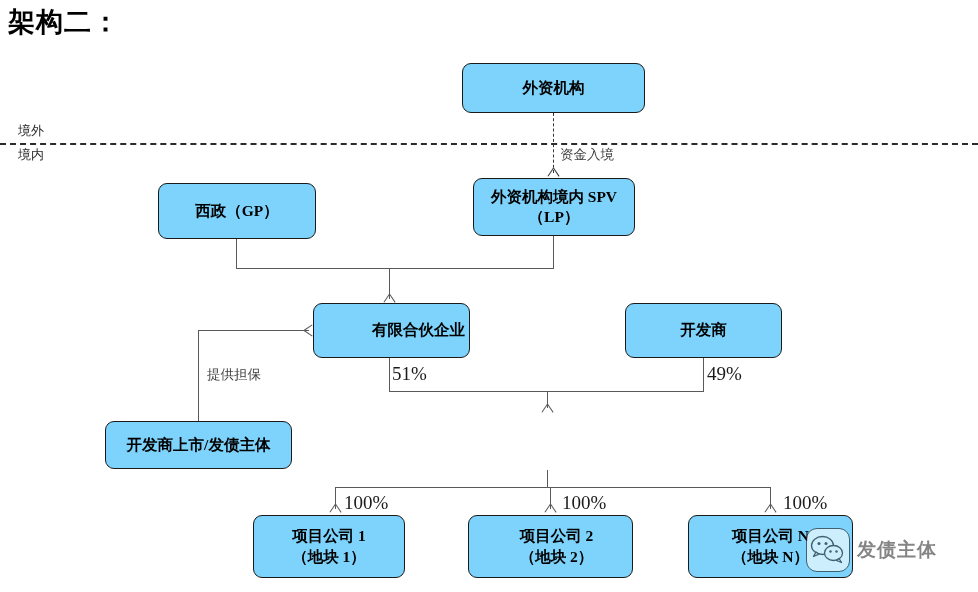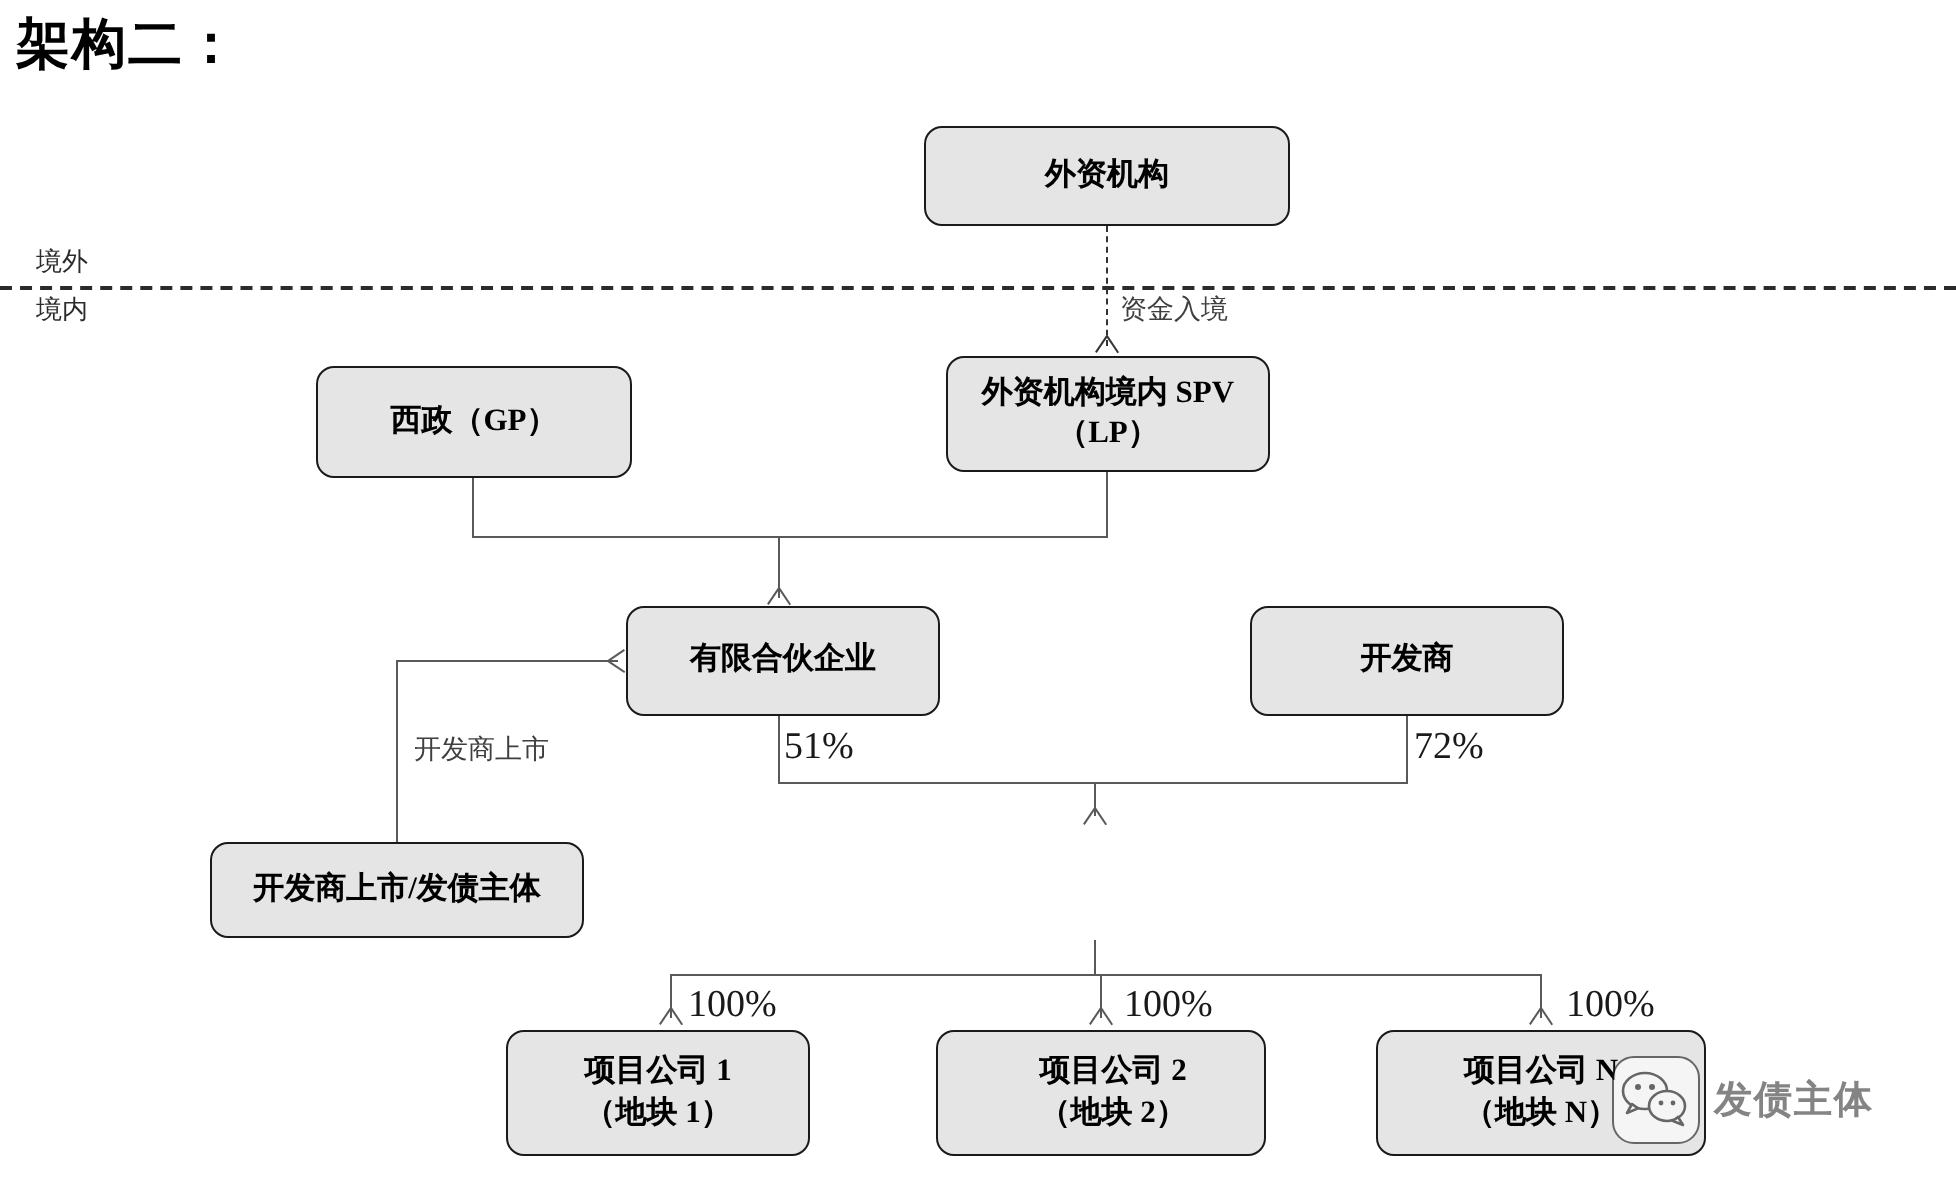--- a/index.html
+++ b/index.html
@@ -30,21 +30,21 @@
     letter-spacing: 1px;
     white-space: nowrap;
   }
 
   
   .node {
     position: absolute;
     box-sizing: border-box;
     border: 1.4px solid #1a1a1a;
     border-radius: 9px;
-    background: #e5e5e5;
+    background: #7dd3fc;
     display: flex;
     align-items: center;
     justify-content: center;
     text-align: center;
     font-family: "Liberation Serif", "DejaVu Serif", serif;
     font-size: 15.5px;
     font-weight: bold;
     color: #000000;
     line-height: 1.30;
     padding: 2px 4px;
@@ -195,21 +195,21 @@
     </div>
   </div>
 
   <div class="node" style="left:473px; top:178px; width:162px; height:58px;">
     <div>
       <span class="l1">外资机构境内 SPV</span>
       <span class="l2">（LP）</span>
     </div>
   </div>
 
-  <div class="node" style="left:313px; top:303px; width:157px; height:55px;">
+  <div class="node" style="left:313px; top:303px; width:157px; height:55px;justify-content:flex-end;">
     <div>
       <span class="l1">有限合伙企业</span>
     </div>
   </div>
 
   <div class="node" style="left:625px; top:303px; width:157px; height:55px;">
     <div>
       <span class="l1">开发商</span>
     </div>
   </div>
@@ -251,29 +251,29 @@
   <div class="vline" style="left:553px; top:236px; height:32px;"></div>
 
   <div class="hline" style="left:236px; top:268px; width:318px;"></div>
 
   <div class="vline" style="left:389px; top:268px; height:31px;"></div>
   <div class="arrow-down" style="left:384px; top:294px;"></div>
 
   <div class="vline" style="left:198px; top:330px; height:91px;"></div>
   <div class="hline" style="left:198px; top:330px; width:111px;"></div>
   <div class="arrow-right" style="left:304px; top:325px;"></div>
-  <div class="edge-label" style="left:207px; top:366px;">开发商上市</div>
+  <div class="edge-label" style="left:207px; top:366px;">提供担保</div>
 
   <div class="vline" style="left:389px; top:358px; height:33px;"></div>
   <div class="vline" style="left:703px; top:358px; height:33px;"></div>
   <div class="hline" style="left:389px; top:391px; width:315px;"></div>
   <div class="vline" style="left:547px; top:391px; height:17px;"></div>
   <div class="arrow-down" style="left:542px; top:404px;"></div>
   <div class="pct-label" style="left:392px; top:363px;">51%</div>
-  <div class="pct-label" style="left:707px; top:363px;">72%</div>
+  <div class="pct-label" style="left:707px; top:363px;">49%</div>
 
   <div class="vline" style="left:547px; top:470px; height:17px;"></div>
   <div class="hline" style="left:335px; top:487px; width:436px;"></div>
 
   <div class="vline" style="left:335px; top:487px; height:22px;"></div>
   <div class="arrow-down" style="left:330px; top:504px;"></div>
   <div class="pct-label" style="left:344px; top:492px;">100%</div>
 
   <div class="vline" style="left:550px; top:487px; height:22px;"></div>
   <div class="arrow-down" style="left:545px; top:504px;"></div>

